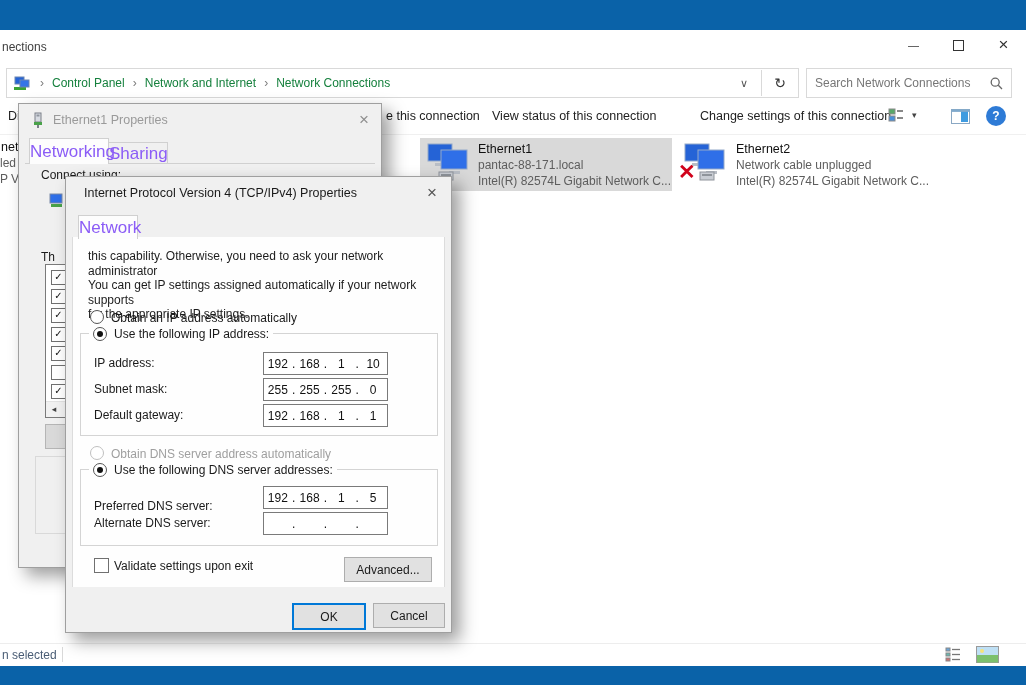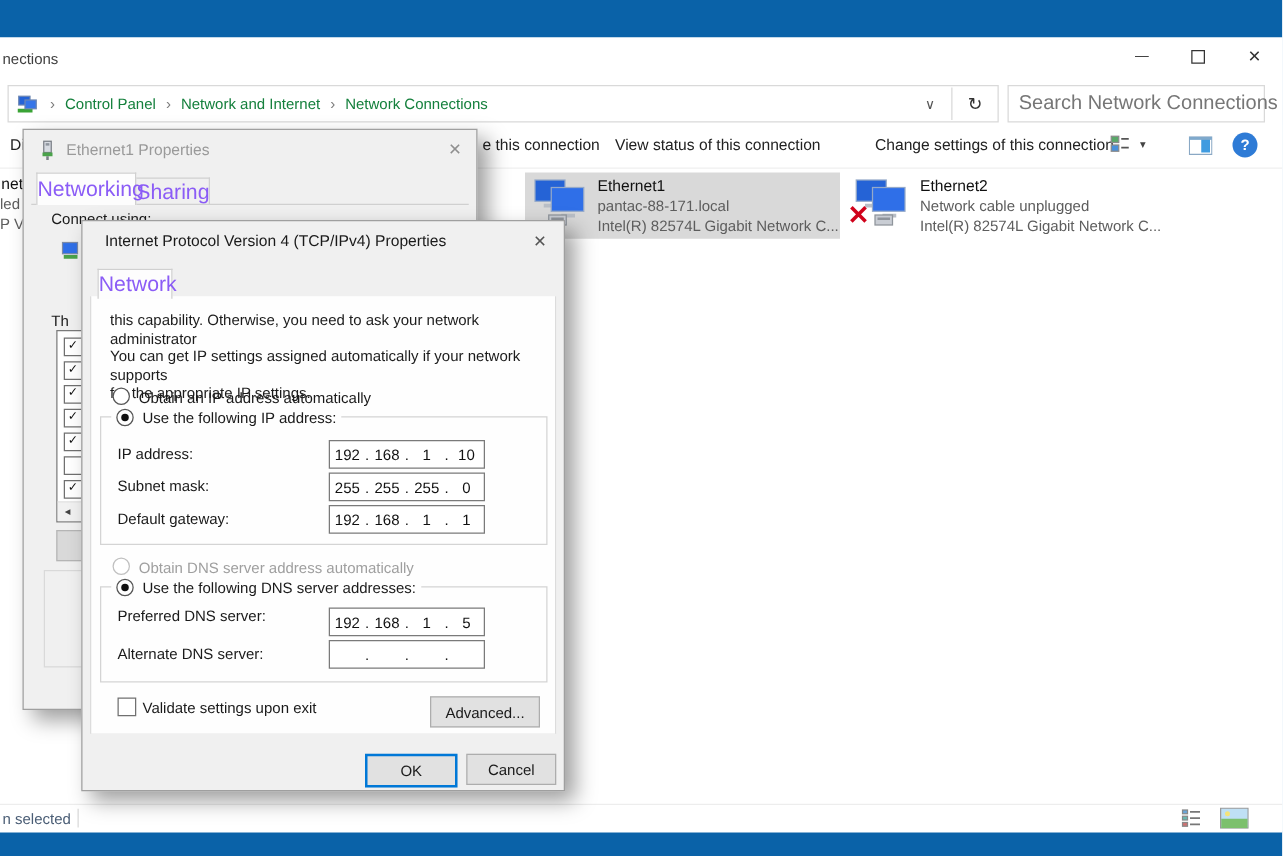--- a/index.html
+++ b/index.html
@@ -19,21 +19,21 @@
   .close-glyph{font-size:17px;}
   
   .addr-bar{left:6px;top:38px;width:791px;height:28px;border:1px solid #d9d9d9;display:flex;align-items:center;background:#fff;}
   .crumb{font-size:12px;color:#15803d;padding:0 4px;}
   .crumb-sep{color:#7d7d7d;font-size:12px;padding:0 4px;}
   .addr-right{margin-left:auto;display:flex;align-items:center;height:100%;}
   .addr-drop{width:34px;text-align:center;color:#555;font-size:11px;}
   .addr-div{width:1px;height:26px;background:#d9d9d9;}
   .addr-refresh{width:36px;text-align:center;color:#333;font-size:14px;}
   .search-box{left:806px;top:38px;width:204px;height:28px;border:1px solid #d9d9d9;display:flex;align-items:center;background:#fff;}
-  .search-box input{border:none;outline:none;flex:1;font-family:"Liberation Sans",sans-serif;font-size:16px;color:#444;padding-left:8px;background:transparent;}
+  .search-box input{border:none;outline:none;flex:1;font-family:"Liberation Sans",sans-serif;font-size:12px;color:#444;padding-left:8px;background:transparent;}
   .search-box input::placeholder{color:#767676;}
   
   .toolbar{left:0;top:70px;width:1026px;height:34px;border-bottom:1px solid #f0f0f0;background:#fff;}
   .tb-item{position:absolute;top:9px;font-size:12.5px;color:#222;white-space:nowrap;}
   
   .conn-sel{left:420px;top:108px;width:252px;height:53px;background:#d9d9d9;}
   .conn-name{font-size:12.5px;color:#101010;}
   .conn-sub{font-size:12px;color:#5d5d5d;}
   .mon-icon{width:48px;height:42px;}
   .err-x{position:absolute;font-size:21px;font-weight:bold;color:#d0021b;}
@@ -321,21 +321,21 @@
     <span class="radio dis" style="left:24px;top:269px;"></span>
     <span class="rlabel dis" style="left:45px;top:270px;">Obtain DNS server address automatically</span>
 
     <div class="group" style="left:14px;top:292px;width:356px;height:75px;">
       <span class="legend">
         <span class="radio sel"></span>
         <span>Use the following DNS server addresses:</span>
       </span>
     </div>
 
-    <span class="flabel" style="left:28px;top:309px;">Preferred DNS server:</span>
+    <span class="flabel" style="left:28px;top:322px;">Preferred DNS server:</span>
     <div class="ipbox" style="left:197px;top:309px;">
       <span class="oct">192</span>
         <span class="dot">.</span>
       <span class="oct">168</span>
         <span class="dot">.</span>
       <span class="oct">1</span>
         <span class="dot">.</span>
       <span class="oct">5</span>
     </div>
 

